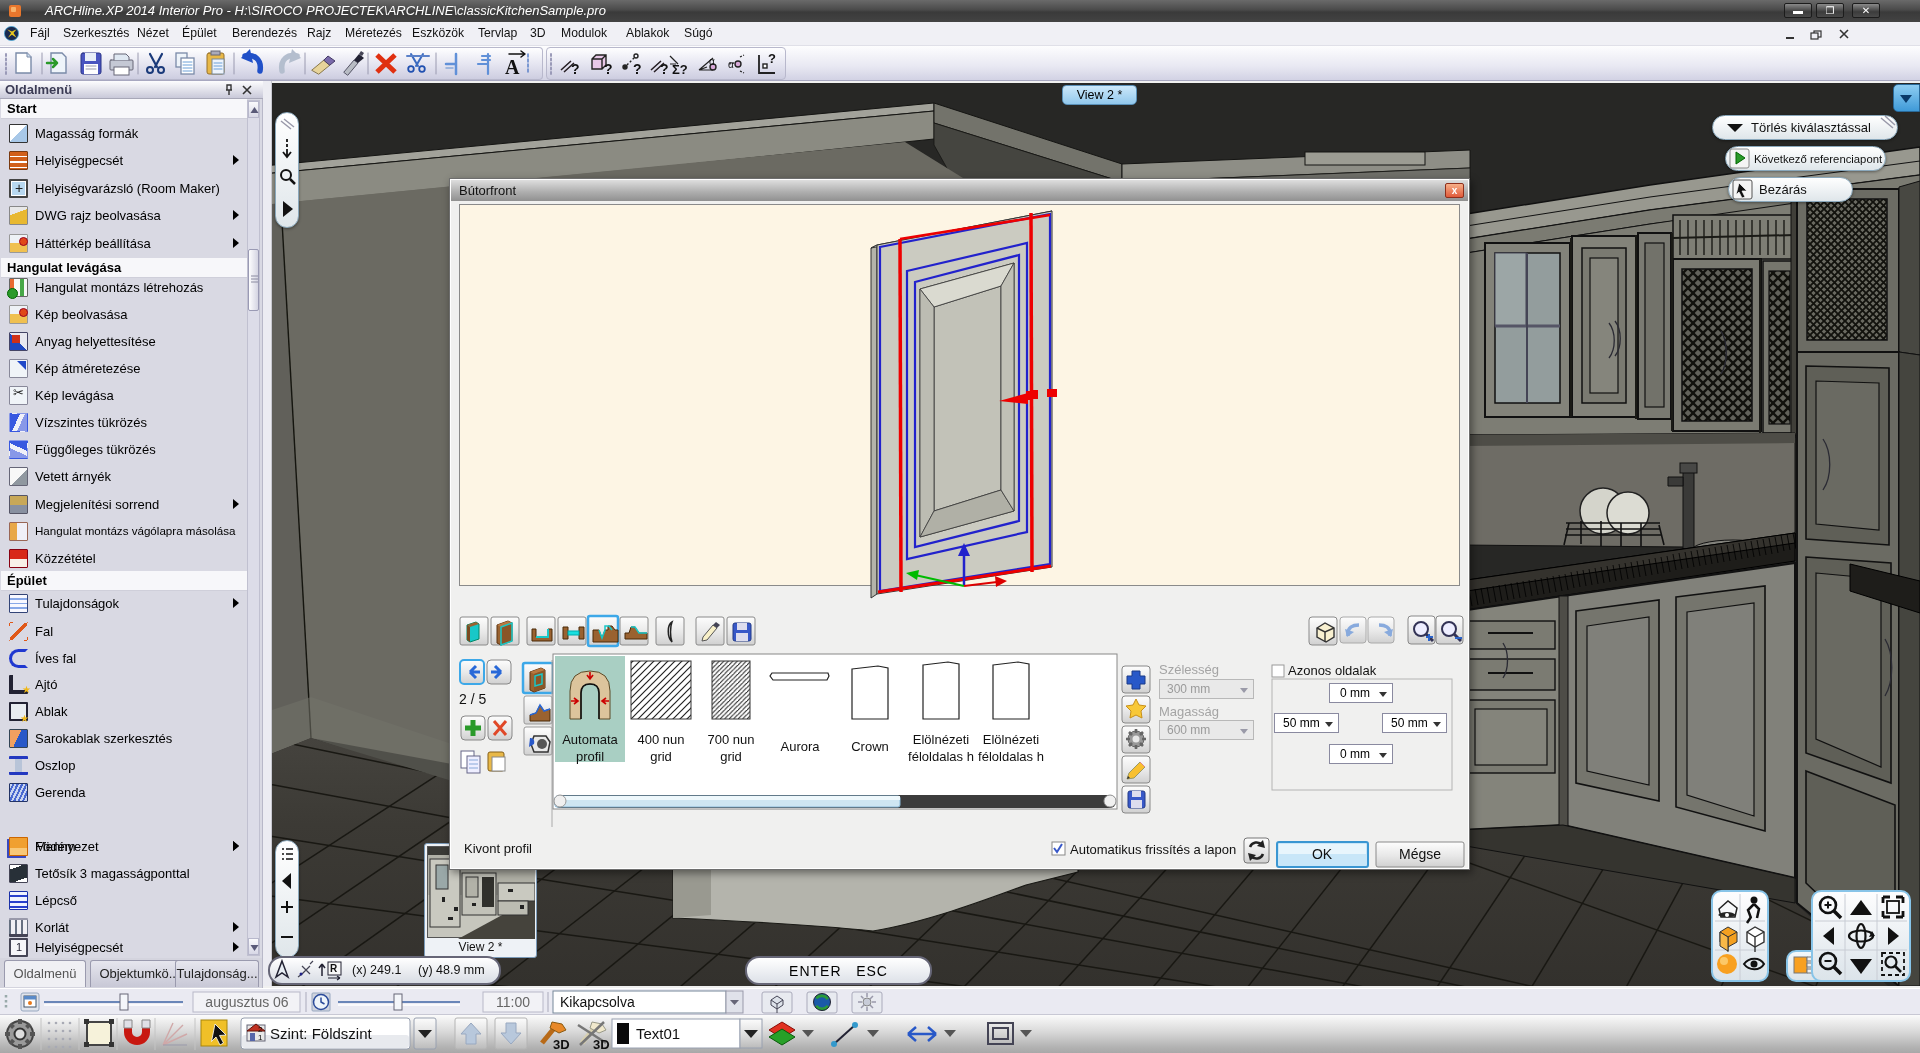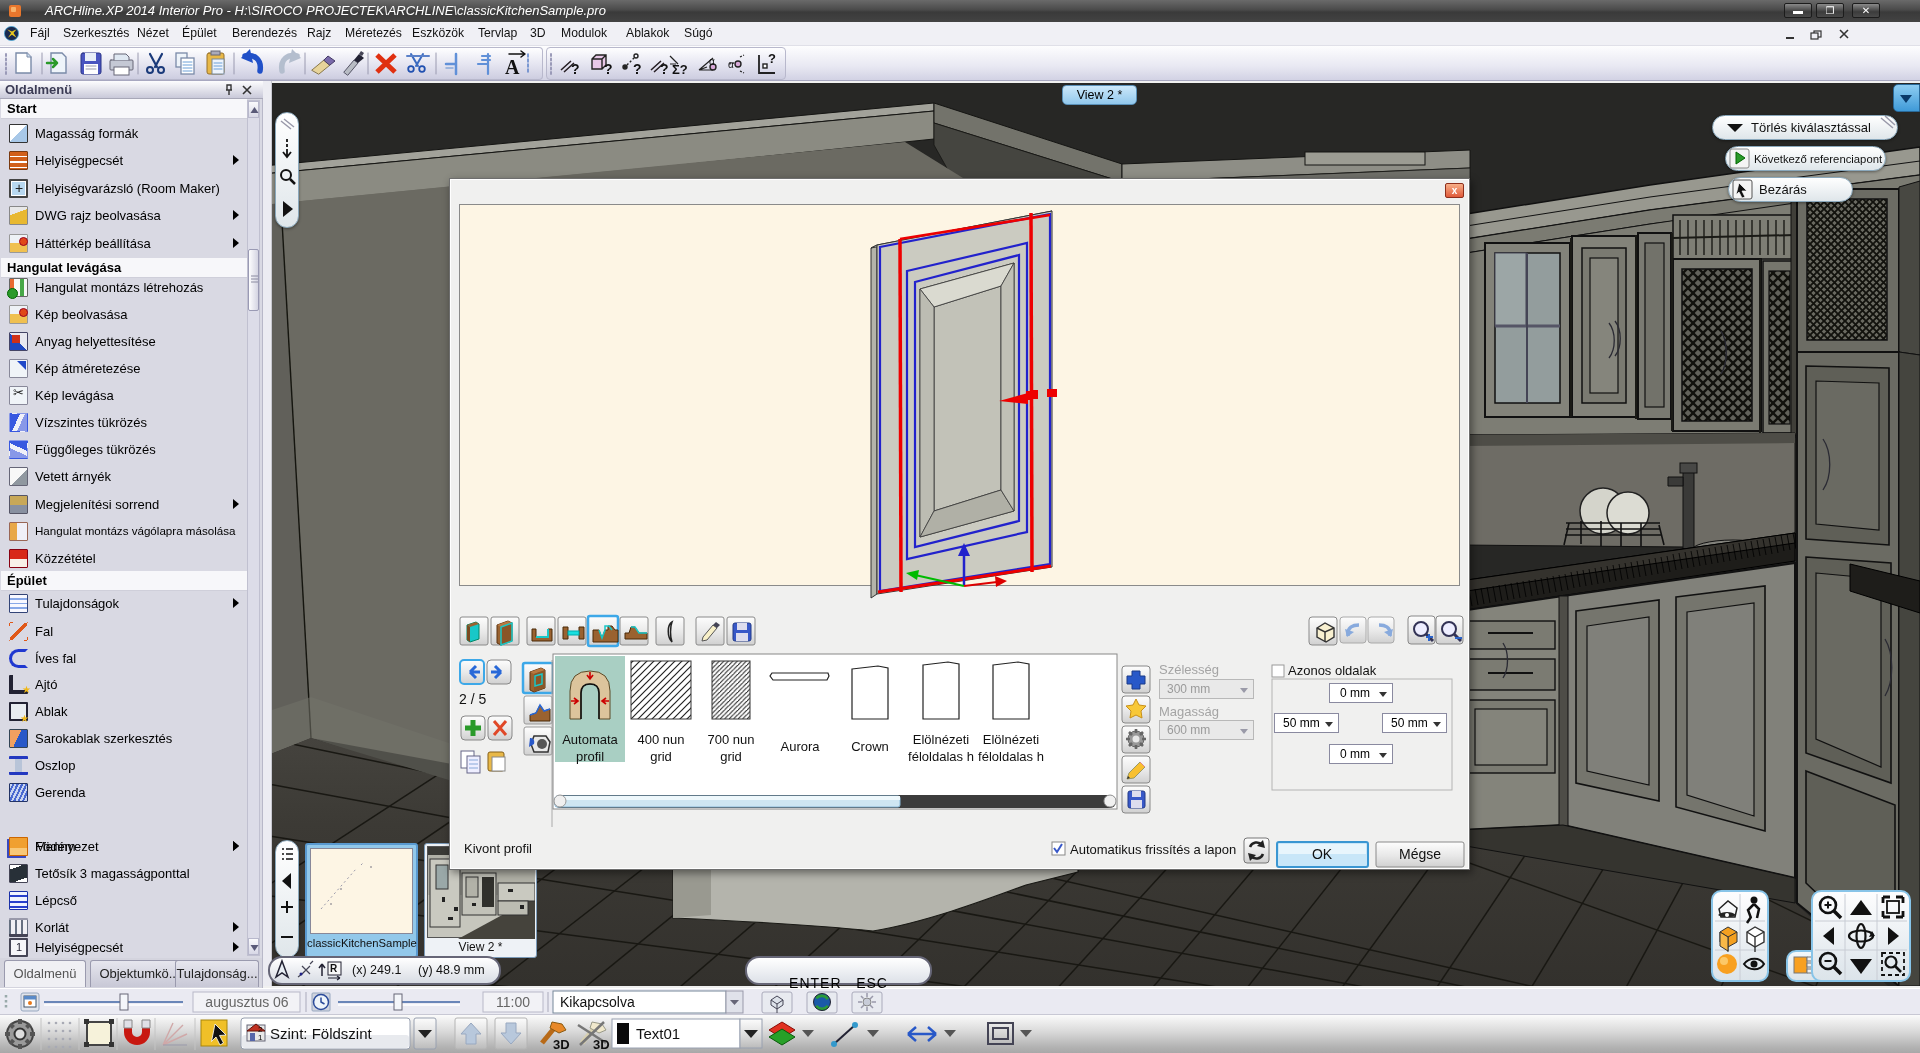--- a/index.html
+++ b/index.html
@@ -503,31 +503,20 @@
 
   <div class="pill" style="left:275px;top:840px;width:24px;height:118px;border-radius:12px;"><svg width="22" height="116">
     <g stroke="#111" stroke-width="1.6">
           <path d="M6 8h2M10 8h7M6 13h2M10 13h7M6 18h2M10 18h7"></path>
         </g>
     <path d="M15 32l-9 8 9 8z" fill="#111"></path>
     <path d="M11 60v12M5 66h12" stroke="#111" stroke-width="2"></path>
     <path d="M5 96h12" stroke="#111" stroke-width="2"></path>
   </svg></div>
 
-  <div class="abs" style="left:305px;top:843px;width:113px;height:115px;background:#92c8ea;border:2px solid #5a9ad0;border-radius:3px;">
-    <div class="abs" style="left:3px;top:3px;width:103px;height:86px;background:#fdf5e4;border:1px solid #889;">
-      <svg width="103" height="86">
-          <path d="M10 60L45 20M50 16l3-3" stroke="#99a" stroke-width="1" stroke-dasharray="2 3"></path>
-          <circle cx="30" cy="40" r=".8" fill="#667"></circle>
-          <circle cx="60" cy="18" r=".8" fill="#667"></circle>
-          <circle cx="20" cy="55" r=".8" fill="#667"></circle>
-        </svg>
-    </div>
-    <div class="abs" style="left:0;top:92px;width:109px;height:18px;font-size:11.3px;text-align:center;color:#111;">classicKitchenSample</div>
-  </div>
   <div class="abs" style="left:424px;top:843px;width:113px;height:115px;background:#eef2f6;border:1px solid #7a9ab8;border-radius:3px;">
     <div class="abs" style="left:2px;top:2px;width:107px;height:92px;background:#c6c6bd;border:1px solid #555;">
       <svg width="107" height="92">
         <rect x="0" y="0" width="107" height="10" fill="#3a3a36"></rect>
         <rect x="0" y="8" width="107" height="40" fill="#b0b0a6"></rect>
         <polygon points="30,92 107,50 107,92" fill="#45433c"></polygon>
         <rect x="2" y="12" width="30" height="68" fill="#c9c9c0" stroke="#333"></rect>
         <rect x="8" y="18" width="12" height="24" fill="#9aa8a8" stroke="#333"></rect>
         <rect x="34" y="26" width="34" height="42" fill="#c2c2b9" stroke="#333"></rect>
         <rect x="38" y="30" width="12" height="20" fill="#b2b2a8" stroke="#333"></rect>
@@ -555,21 +544,21 @@
         <circle cx="31" cy="16" r="1.5" fill="#228"></circle>
       <path d="M52 6v12m0-12l-3 4m3-4l3 4" stroke="#223" stroke-width="1.5" fill="none"></path>
       <rect x="58" y="4" width="13" height="13" fill="#f8f8f8" stroke="#223"></rect>
         <text x="60" y="14" font-size="10" font-weight="bold" fill="#111">R</text>
       <path d="M58 20h12m0 0l-3-2m3 2l-3 2" stroke="#223" stroke-width="1.2" fill="none"></path>
       <text x="82" y="16" font-size="12.5" fill="#111">(x) 249.1</text>
       <text x="148" y="16" font-size="12.5" fill="#111">(y) 48.9 mm</text>
     </svg>
   </div>
 
-  <div class="abs" style="left:745px;top:956px;width:187px;height:29px;background:linear-gradient(#ffffff,#dde1e8);border:2px solid #667;border-radius:14px;font-size:14px;text-align:center;padding-top:17px;letter-spacing:1px;">ENTER&nbsp;&nbsp;&nbsp;ESC</div>
+  <div class="abs" style="left:745px;top:956px;width:187px;height:29px;background:linear-gradient(#ffffff,#dde1e8);border:2px solid #667;border-radius:14px;font-size:14px;text-align:center;padding-top:5px;letter-spacing:1px;">ENTER&nbsp;&nbsp;&nbsp;ESC</div>
 
   <div class="abs" style="left:1711px;top:890px;width:58px;height:92px;background:linear-gradient(#fdfdfe,#dce4ea);border:2px solid #88c4e8;border-radius:10px;">
     <svg width="54" height="88">
       <path d="M27 2v86M2 29h50M2 58h50" stroke="#c8ccd4" stroke-width="1"></path>
       <g transform="translate(2,3)">
           <path d="M4 14l9-8 9 7-2 9H6z" fill="none" stroke="#222" stroke-width="1.5"></path>
           <path d="M3 20c4-4 14-4 18 0-4 3-14 3-18 0z" fill="#222"></path>
           <circle cx="12" cy="20" r="2" fill="#fff"></circle>
         </g>
       <g transform="translate(29,3)">
@@ -946,20 +935,21 @@
       <path d="M944 15l6 7 6-7z" fill="#555"></path>
       <g transform="translate(985,3)">
           <rect x="3" y="5" width="25" height="21" fill="none" stroke="#445" stroke-width="2"></rect>
           <rect x="8" y="10" width="15" height="11" fill="none" stroke="#445" stroke-width="2"></rect>
         </g>
       <path d="M1020 15l6 7 6-7z" fill="#555"></path>
     </svg>
   </div>
 
   <div id="dialog">
+    <div id="dlgtitle">Bútorfront</div>
     <div id="dlgclose">x</div>
     <div id="preview">
       <svg width="1005" height="405" viewBox="0 0 1005 405">
         <polygon points="411,43 417,40 417,389 411,393" fill="#b4b4aa" stroke="#333" stroke-width="1"></polygon>
         <polygon points="411,43 417,40 592,6 586,9" fill="#e4e4da" stroke="#333" stroke-width="1"></polygon>
         <polygon points="417,40 592,6 592,362 417,389" fill="#cbcbc1" stroke="#333" stroke-width="1"></polygon>
         <polygon points="420,42 590,9 590,359 420,386" fill="none" stroke="#2222cc" stroke-width="2.2"></polygon>
         <line x1="440" y1="34" x2="441" y2="387" stroke="#ee0000" stroke-width="3.5"></line>
         <line x1="571" y1="8" x2="572" y2="367" stroke="#ee0000" stroke-width="3.5"></line>
         <line x1="440" y1="34" x2="590" y2="10" stroke="#ee0000" stroke-width="2.5"></line>

